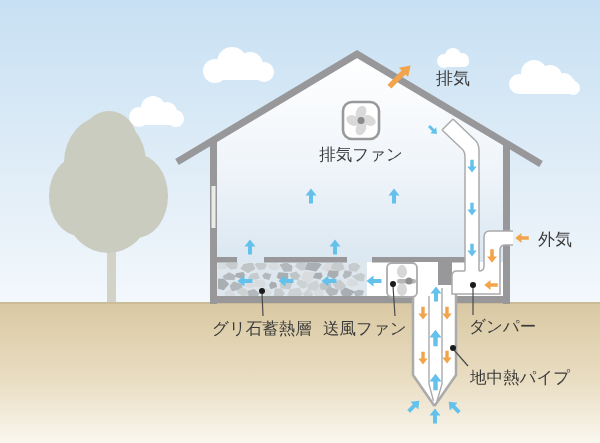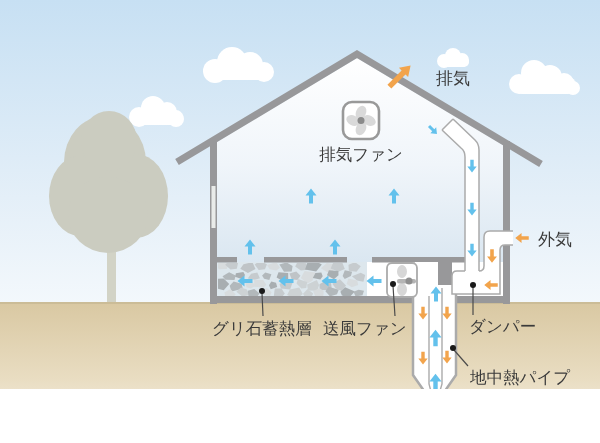--- a/index.html
+++ b/index.html
@@ -1,16 +1,16 @@
 <!DOCTYPE html>
 <html lang="ja"><head>
 <meta charset="utf-8">
 <style>
   html,body{margin:0;padding:0;background:#ffffff;}
-  #stage{width:600px;height:389px;position:relative;overflow:hidden;
+  #stage{width:600px;height:443px;position:relative;overflow:hidden;
          font-family:"DejaVu Sans","Liberation Sans",sans-serif;}
   svg{display:block;}
   text{font-family:"DejaVu Sans","Liberation Sans",sans-serif;fill:#3a3a3a;}
 </style>
 </head>
 <body>
 
 <div id="stage">
 <svg width="600" height="443" viewBox="0 0 600 443">
   <defs>

